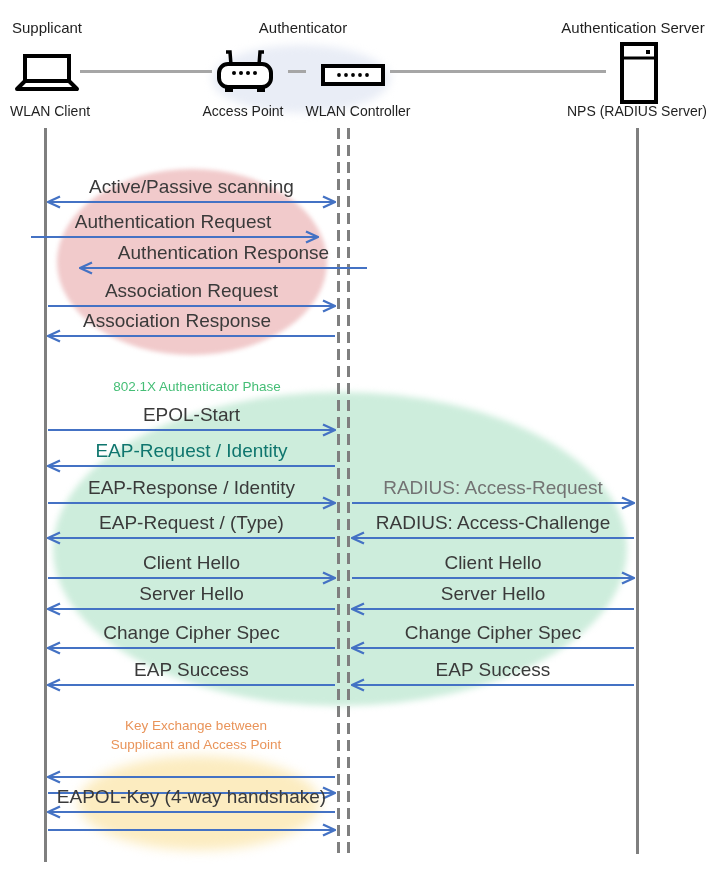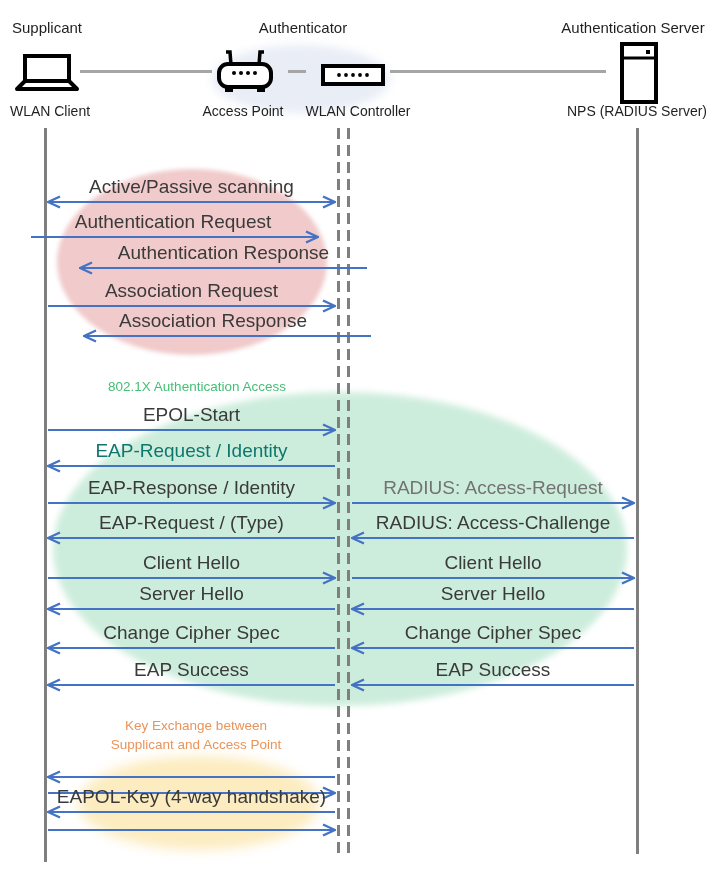--- a/index.html
+++ b/index.html
@@ -114,21 +114,21 @@
       <line x1="2" y1="16" x2="36" y2="16" stroke="#000000" stroke-width="3"></line>
       <rect x="26" y="8" width="4" height="4" fill="#000000"></rect>
     </svg>
   </div>
 
   <div class="node-label client">WLAN Client</div>
   <div class="node-label ap">Access Point</div>
   <div class="node-label controller">WLAN Controller</div>
   <div class="node-label nps">NPS (RADIUS Server)</div>
 
-  <div class="phase-title t1" style="color: rgb(69, 190, 118);">802.1X Authentication Access</div>
+  <div class="phase-title t1" style="color: rgb(69, 190, 118);">802.1X Authenticator Phase</div>
   <div class="phase-title t2" style="color: rgb(233, 148, 90);">Key Exchange between
 Supplicant and Access Point</div>
 
   <div id="messages-layer">
       <div class="msg" style="left: 47px; top: 194px; width: 289px;">
         <svg width="289" height="16">
           <line x1="1" x2="288" y1="8" y2="8" stroke="#4472C4" stroke-width="2.2"></line>
           <polyline points="276,2.5 288,8 276,13.5" fill="none" stroke="#4472C4" stroke-width="2.4"></polyline>
           <polyline points="13,2.5 1,8 13,13.5" fill="none" stroke="#4472C4" stroke-width="2.4"></polyline>
         </svg>
@@ -148,21 +148,21 @@
         </svg>
         <div class="msg-label" style="color: rgb(58, 58, 58);">Authentication Response</div>
       </div>
       <div class="msg" style="left: 47px; top: 298px; width: 289px;">
         <svg width="289" height="16">
           <line x1="1" x2="288" y1="8" y2="8" stroke="#4472C4" stroke-width="2.2"></line>
           <polyline points="276,2.5 288,8 276,13.5" fill="none" stroke="#4472C4" stroke-width="2.4"></polyline>
         </svg>
         <div class="msg-label" style="color: rgb(58, 58, 58);">Association Request</div>
       </div>
-      <div class="msg" style="left: 47px; top: 328px; width: 260px; margin-left: 36px;">
+      <div class="msg" style="left: 47px; top: 328px; width: 260px;">
         <svg width="289" height="16">
           <line x1="1" x2="288" y1="8" y2="8" stroke="#4472C4" stroke-width="2.2"></line>
           <polyline points="13,2.5 1,8 13,13.5" fill="none" stroke="#4472C4" stroke-width="2.4"></polyline>
         </svg>
         <div class="msg-label" style="color: rgb(58, 58, 58);">Association Response</div>
       </div>
       <div class="msg" style="left: 47px; top: 422px; width: 289px;">
         <svg width="289" height="16">
           <line x1="1" x2="288" y1="8" y2="8" stroke="#4472C4" stroke-width="2.2"></line>
           <polyline points="276,2.5 288,8 276,13.5" fill="none" stroke="#4472C4" stroke-width="2.4"></polyline>

